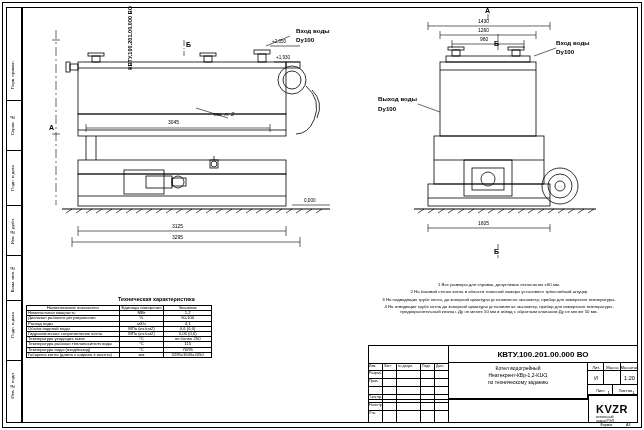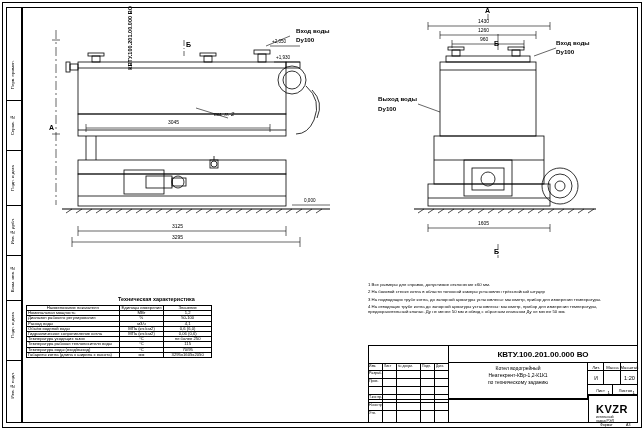--- a/index.html
+++ b/index.html
@@ -1,20 +1,20 @@
 <!DOCTYPE html>
 <html><head>
 <meta charset="utf-8">
 <style>
   html,body{margin:0;padding:0;background:#ffffff;}
   body{width:644px;height:430px;overflow:hidden;font-family:"Liberation Sans",sans-serif;color:#000;}
   #sheet{position:relative;width:644px;height:430px;background:#fff;}
   .ln{position:absolute;background:#000;}
   .bx{position:absolute;border:1px solid #000;box-sizing:border-box;}
-  .txt{position:absolute;white-space:pre;line-height:1;}
+  .txt{position:absolute;white-space:pre;line-height:1;text-align:center;}
   .ctr{position:absolute;display:flex;align-items:center;justify-content:center;box-sizing:border-box;}
   .vert{writing-mode:vertical-rl;transform:rotate(180deg);}
   svg{position:absolute;top:0;left:0;overflow:visible;}
   .tbl{border-collapse:collapse;position:absolute;font-size:4.2px;}
   .tbl td{border:0.6px solid #000;padding:0 1px;line-height:1;}
 </style>
 </head>
 <body>
 
 <div id="sheet">

